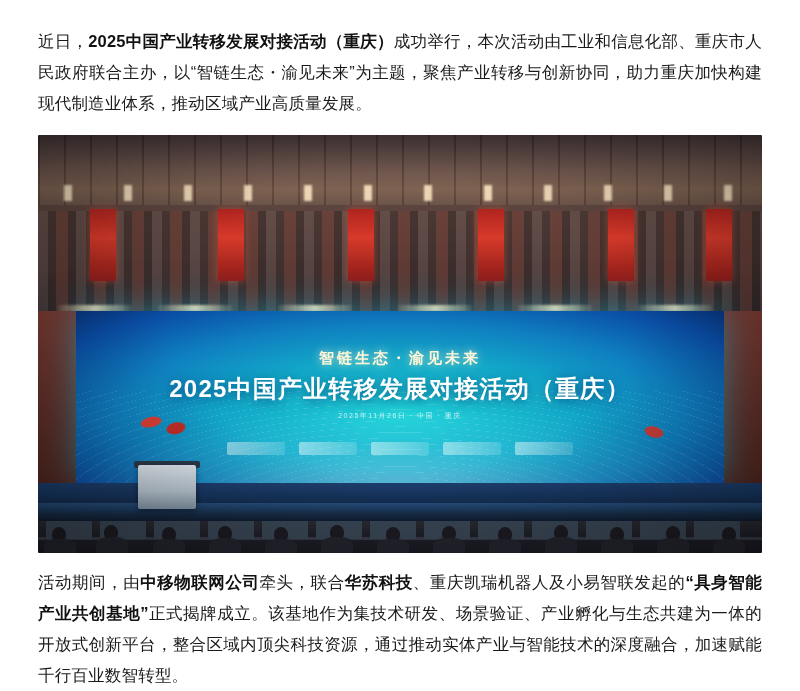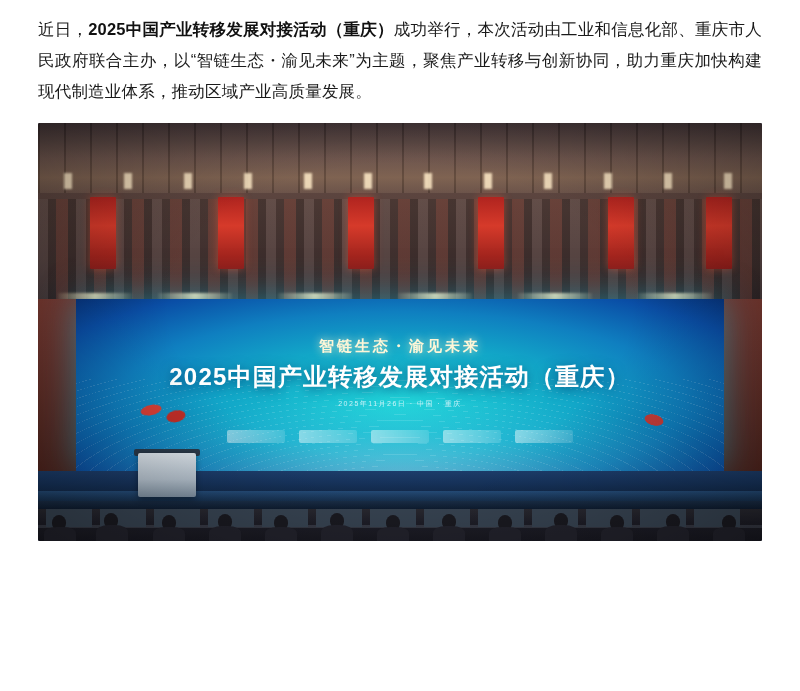--- a/index.html
+++ b/index.html
@@ -9,21 +9,21 @@
   }
   body {
     width: 800px;
     height: 691px;
     font-family: "Liberation Sans", sans-serif;
     color: #1a1a1a;
     overflow: hidden;
   }
   .article {
     width: 724px;
-    margin: 0 auto;
+    margin: 12px auto;
     padding-top: 14px;
     box-sizing: content-box;
   }
   .para {
     font-size: 16.5px;
     line-height: 31px;
     letter-spacing: 0.2px;
     text-align: justify;
     color: #1a1a1a;
     margin: 0;
@@ -380,14 +380,15 @@
       <div class="head" style="left:628px;top:5px;  width:14px; height:15px"></div>
       <div class="shoulder" style="left:619px;top:17px; width:32px; height:17px"></div>
       <div class="head" style="left:684px;top:6px;  width:14px; height:15px"></div>
       <div class="shoulder" style="left:675px;top:18px; width:32px; height:16px"></div>
 
     </div>
 
     <div class="vignette"></div>
   </figure>
 
+  <p class="para tail"><span>活动期间，由</span><span class="b">中移物联网公司</span><span>牵头，联合</span><span class="b">华苏科技</span><span>、重庆凯瑞机器人及小易智联发起的</span><span class="b">“具身智能产业共创基地”</span><span>正式揭牌成立。该基地作为集技术研发、场景验证、产业孵化与生态共建为一体的开放式创新平台，整合区域内顶尖科技资源，通过推动实体产业与智能技术的深度融合，加速赋能千行百业数智转型。</span></p>
 
 </div>
 
 </body></html>

